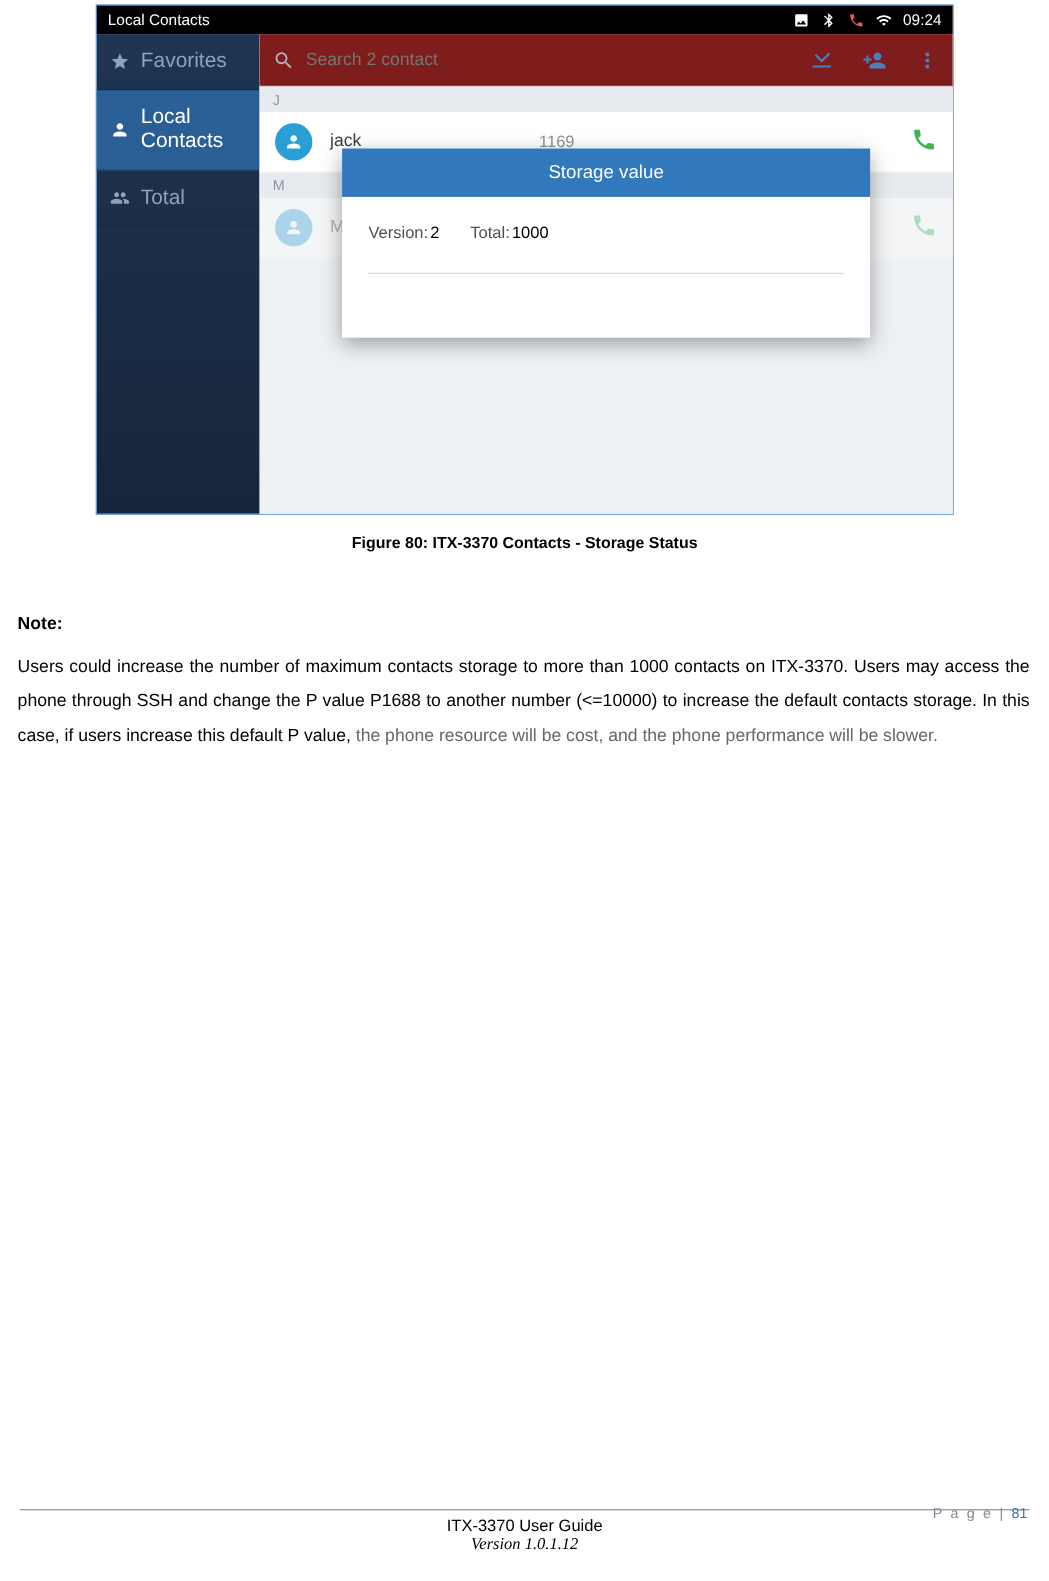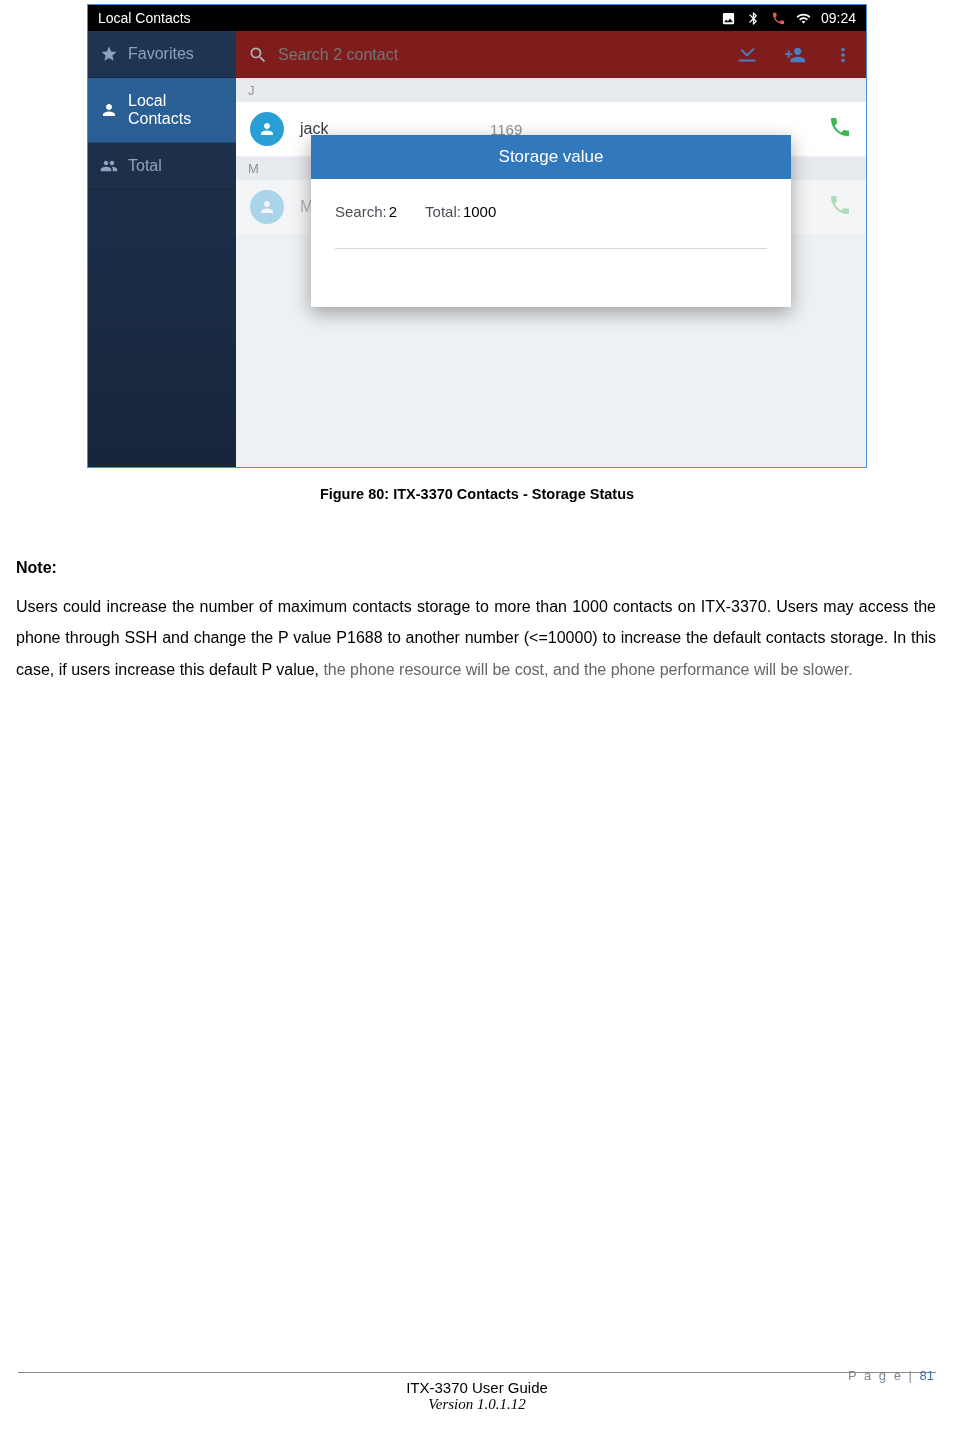--- a/index.html
+++ b/index.html
@@ -32,21 +32,21 @@
   .statusbar-icons svg { width: 15px; height: 15px; fill: #fff; }
   .app-body {
     display: flex;
     height: 436px;
     background: #eef1f4;
   }
   .sidebar {
     width: 148px;
     background: linear-gradient(#1f3551 0%, #16253b 100%);
     color: #8ea3bb;
-    font-size: 16px;
+    font-size: 19px;
   }
   .sidebar-item {
     display: flex;
     align-items: center;
     gap: 10px;
     padding: 14px 12px;
     border-bottom: 1px solid rgba(0,0,0,0.2);
   }
   .sidebar-item.active { background: #2a5f95; color: #fff; }
   .sidebar-item svg { width: 18px; height: 18px; fill: currentColor; flex-shrink: 0; }
@@ -260,21 +260,21 @@
         <span class="call-btn" style="opacity:1"><svg viewBox="0 0 24 24">
               <path d="M6.62 10.79a15.053 15.053 0 0 0 6.59 6.59l2.2-2.2c.27-.27.67-.36 1.02-.24 1.12.37 2.33.57 3.57.57.55 0 1 .45 1 1V20c0 .55-.45 1-1 1C10.61 21 3 13.39 3 4c0-.55.45-1 1-1h3.5c.55 0 1 .45 1 1 0 1.25.2 2.45.57 3.57.11.35.03.74-.25 1.02l-2.2 2.2z"></path>
             </svg></span>
       </div>
 
       <div class="dialog-overlay">
         <div class="dialog">
           <div class="dialog-header">Storage value</div>
           <div class="dialog-body">
             <div class="dialog-row">
-              <span><span>Search:</span><span class="val">2</span></span>
+              <span><span>Version:</span><span class="val">2</span></span>
               <span><span>Total:</span><span class="val">1000</span></span>
             </div>
             <div class="dialog-divider"></div>
           </div>
         </div>
       </div>
     </div>
   </div>
 </div>
 

